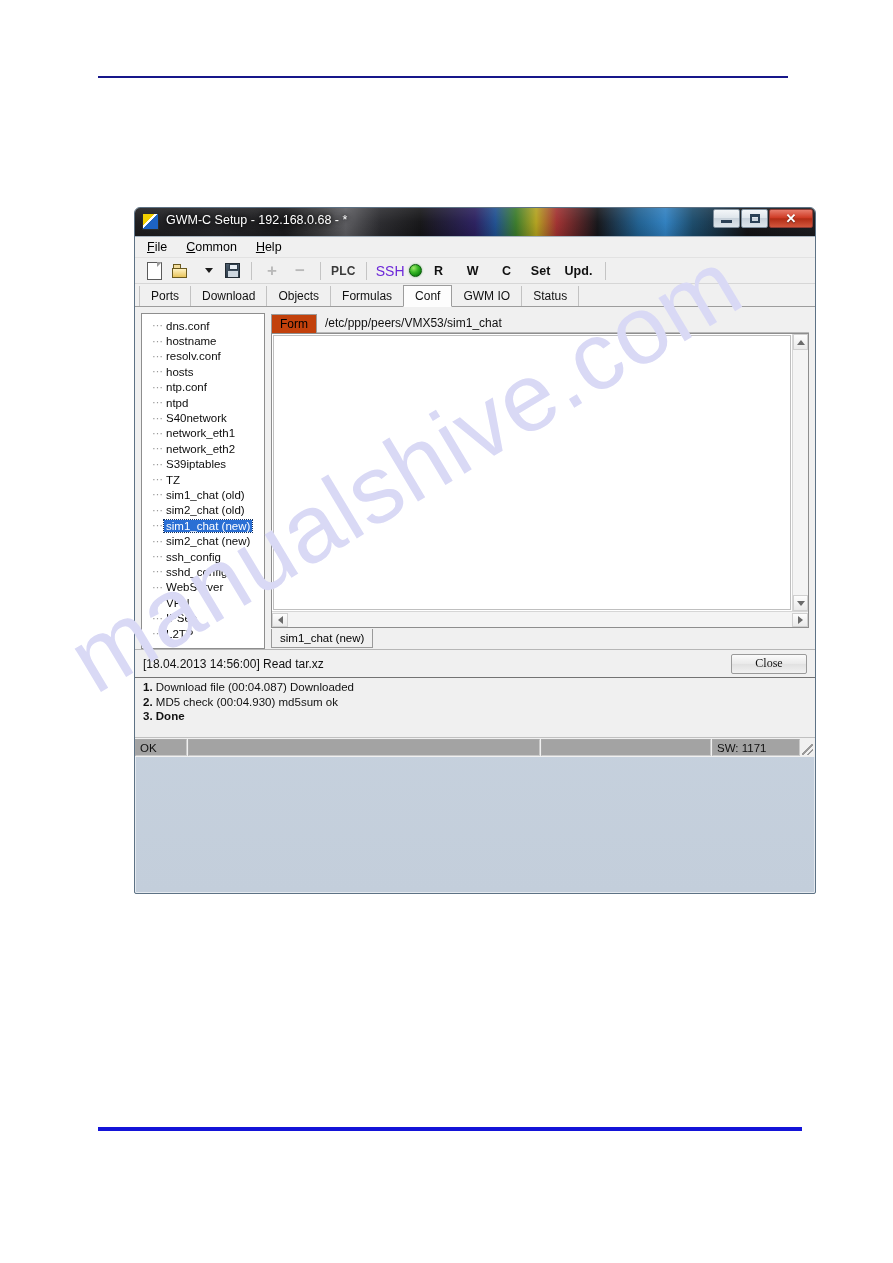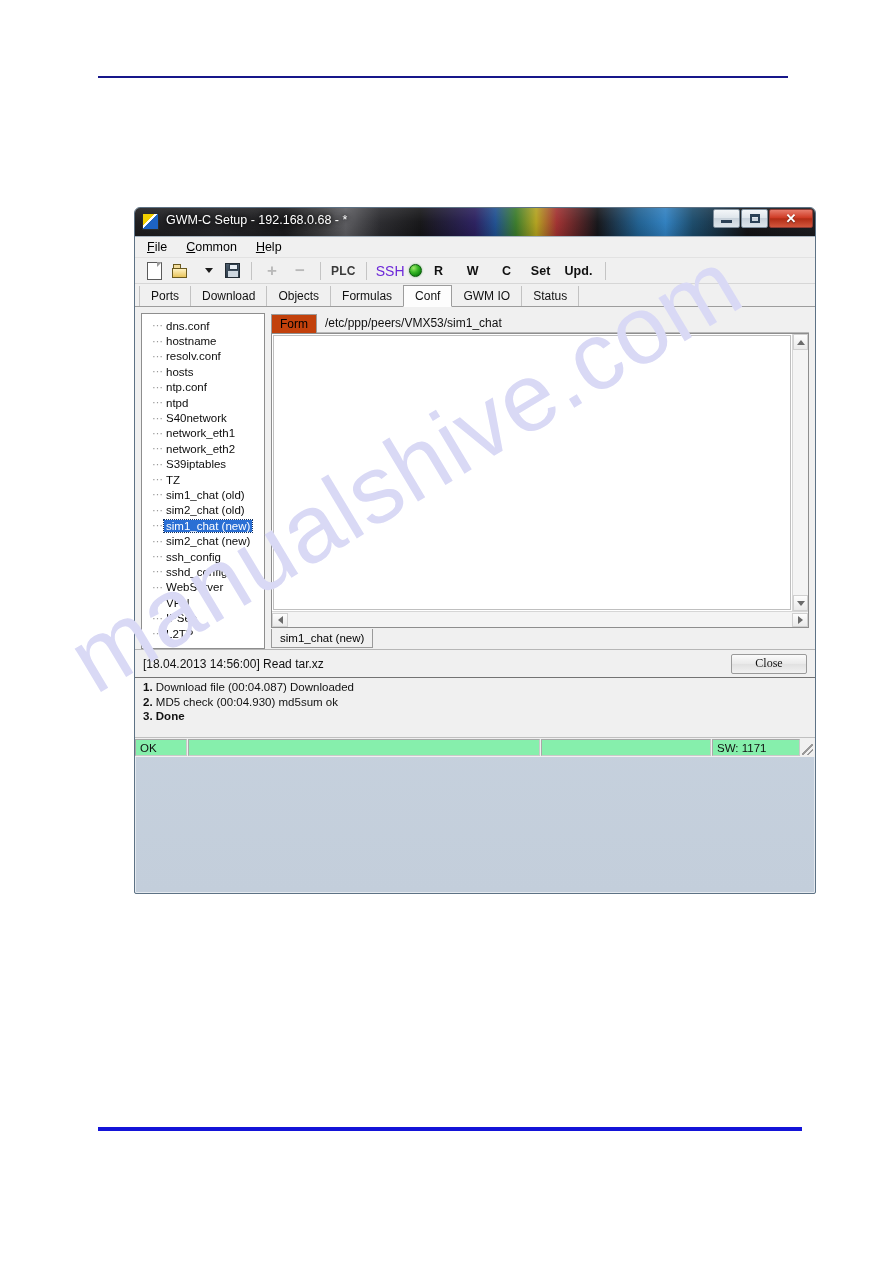--- a/index.html
+++ b/index.html
@@ -478,21 +478,21 @@
     background: #f0f0f0;
     border-top: 1px solid #c0c0c0;
     display: flex;
     align-items: stretch;
     box-sizing: border-box;
   }
   .sb-panel {
     border: 1px solid #c9c9c9;
     border-top-color: #a8a8a8;
     border-left-color: #a8a8a8;
-    background: #86efac;
+    background: #a3a3a3;
     font-size: 11.5px;
     color: #111;
     display: flex; align-items: center;
     padding: 0 4px;
     box-sizing: border-box;
     margin: 1px 1px 1px 0;
   }
   .sb-p1 { width: 52px; }
   .sb-p2 { flex: 1; }
   .sb-p3 { width: 170px; }

